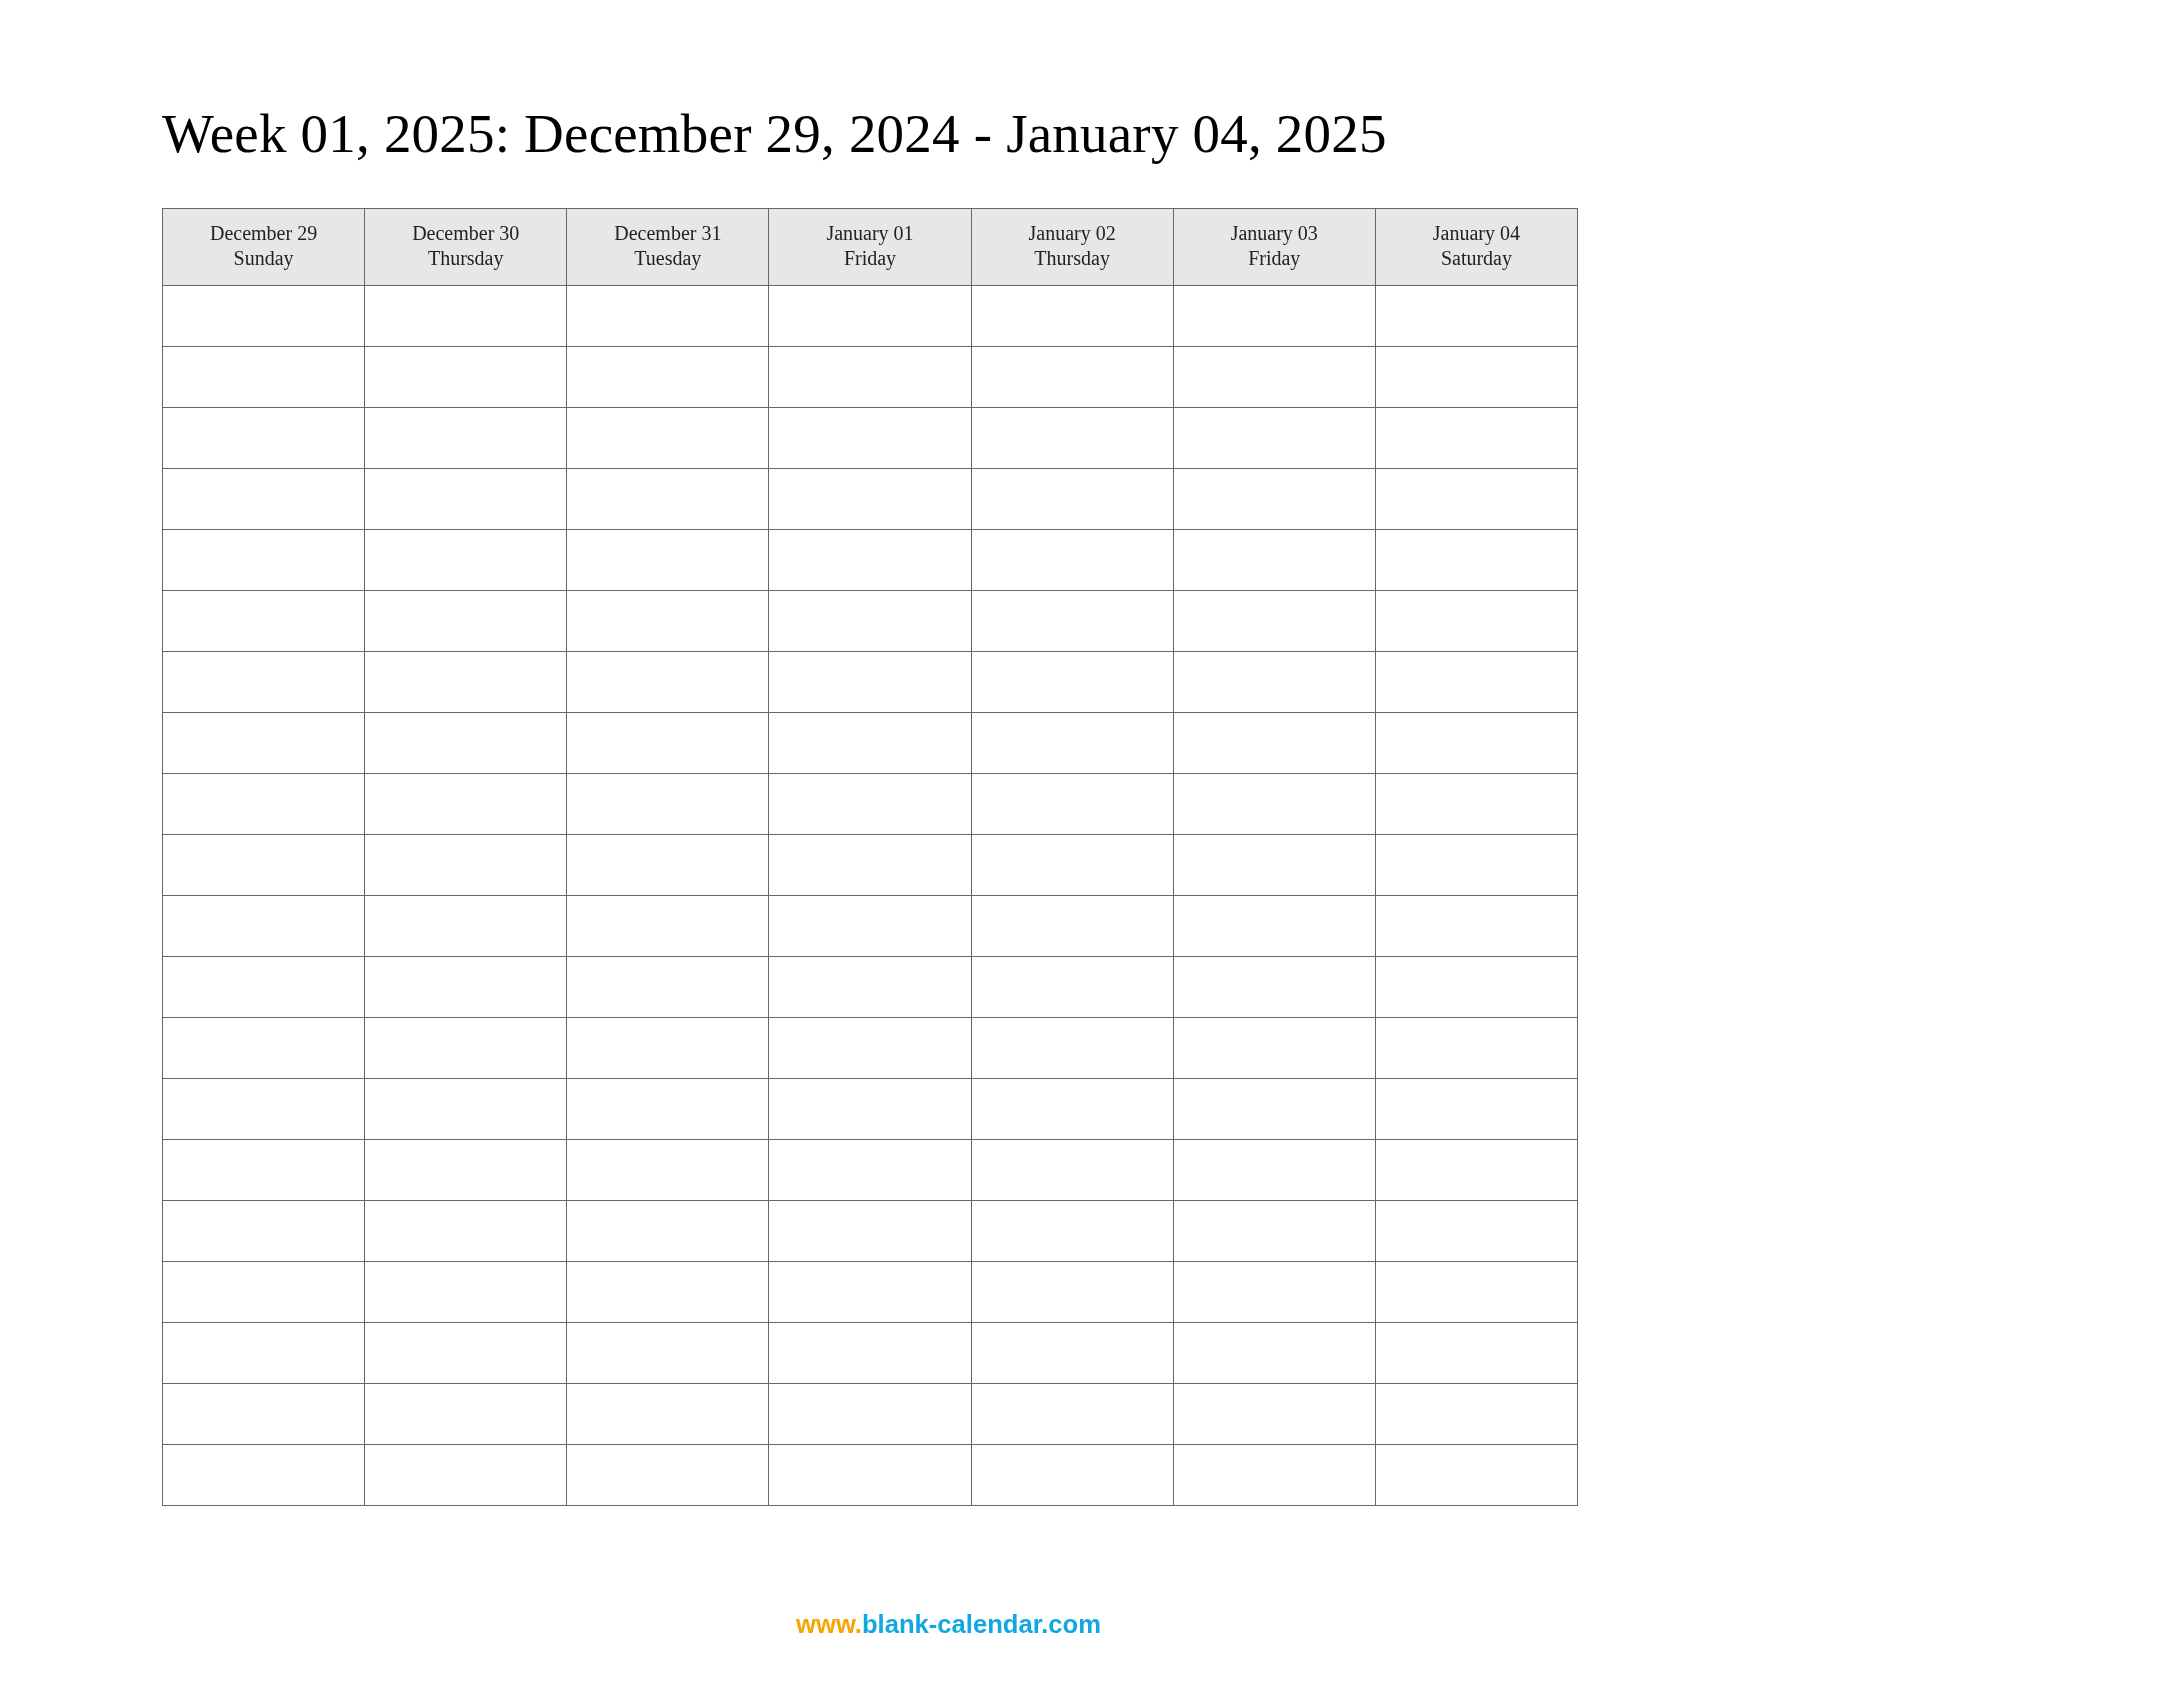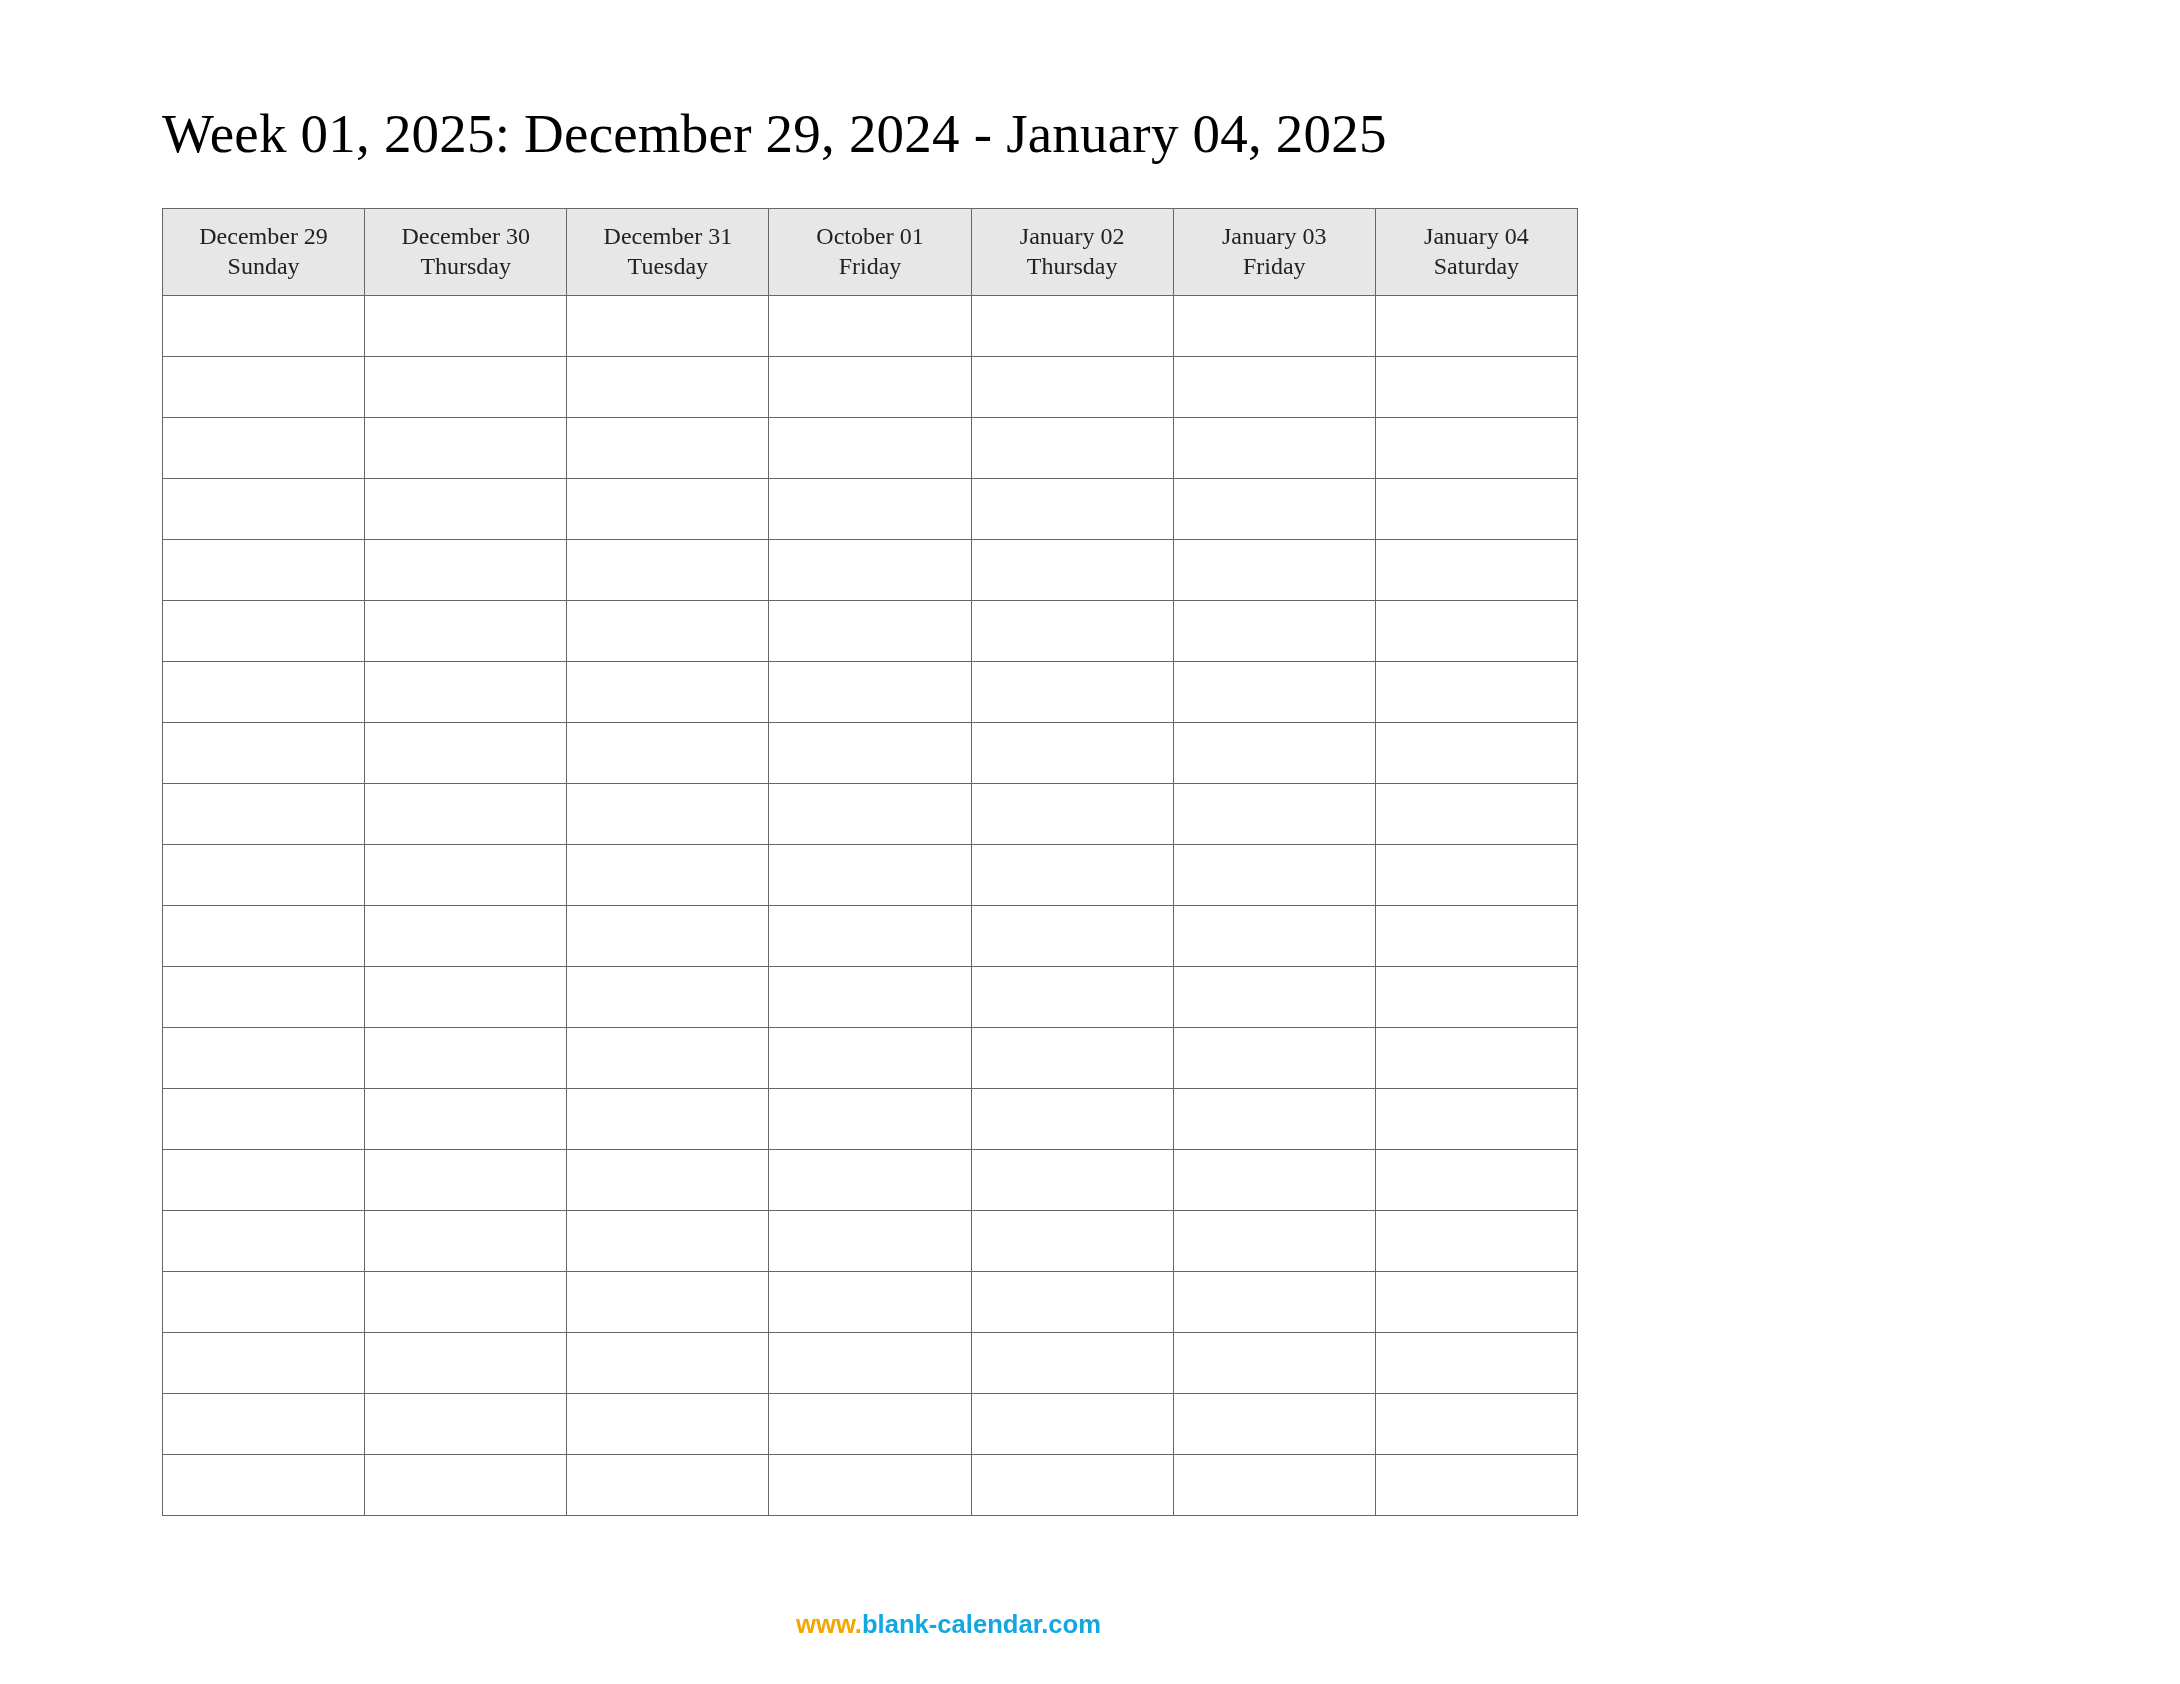--- a/index.html
+++ b/index.html
@@ -24,21 +24,21 @@
   }
   table.calendar {
     width: 100%;
     border-collapse: collapse;
     table-layout: fixed;
   }
   table.calendar th {
     border: 1.7px solid #666;
     background: #e7e7e7;
     font-weight: 400;
-    font-size: 24px;
+    font-size: 20px;
     line-height: 1.25;
     text-align: center;
     padding: 12px 5.1px 13.6px 5.1px;
     color: #222;
   }
   table.calendar td {
     border: 1.7px solid #666;
     height: 60px;
     padding: 0;
   }
@@ -70,21 +70,21 @@
         </th>
         <th>
           <span>December 30</span><br>
           <span>Thursday</span>
         </th>
         <th>
           <span>December 31</span><br>
           <span>Tuesday</span>
         </th>
         <th>
-          <span>October 01</span><br>
+          <span>January 01</span><br>
           <span>Friday</span>
         </th>
         <th>
           <span>January 02</span><br>
           <span>Thursday</span>
         </th>
         <th>
           <span>January 03</span><br>
           <span>Friday</span>
         </th>

